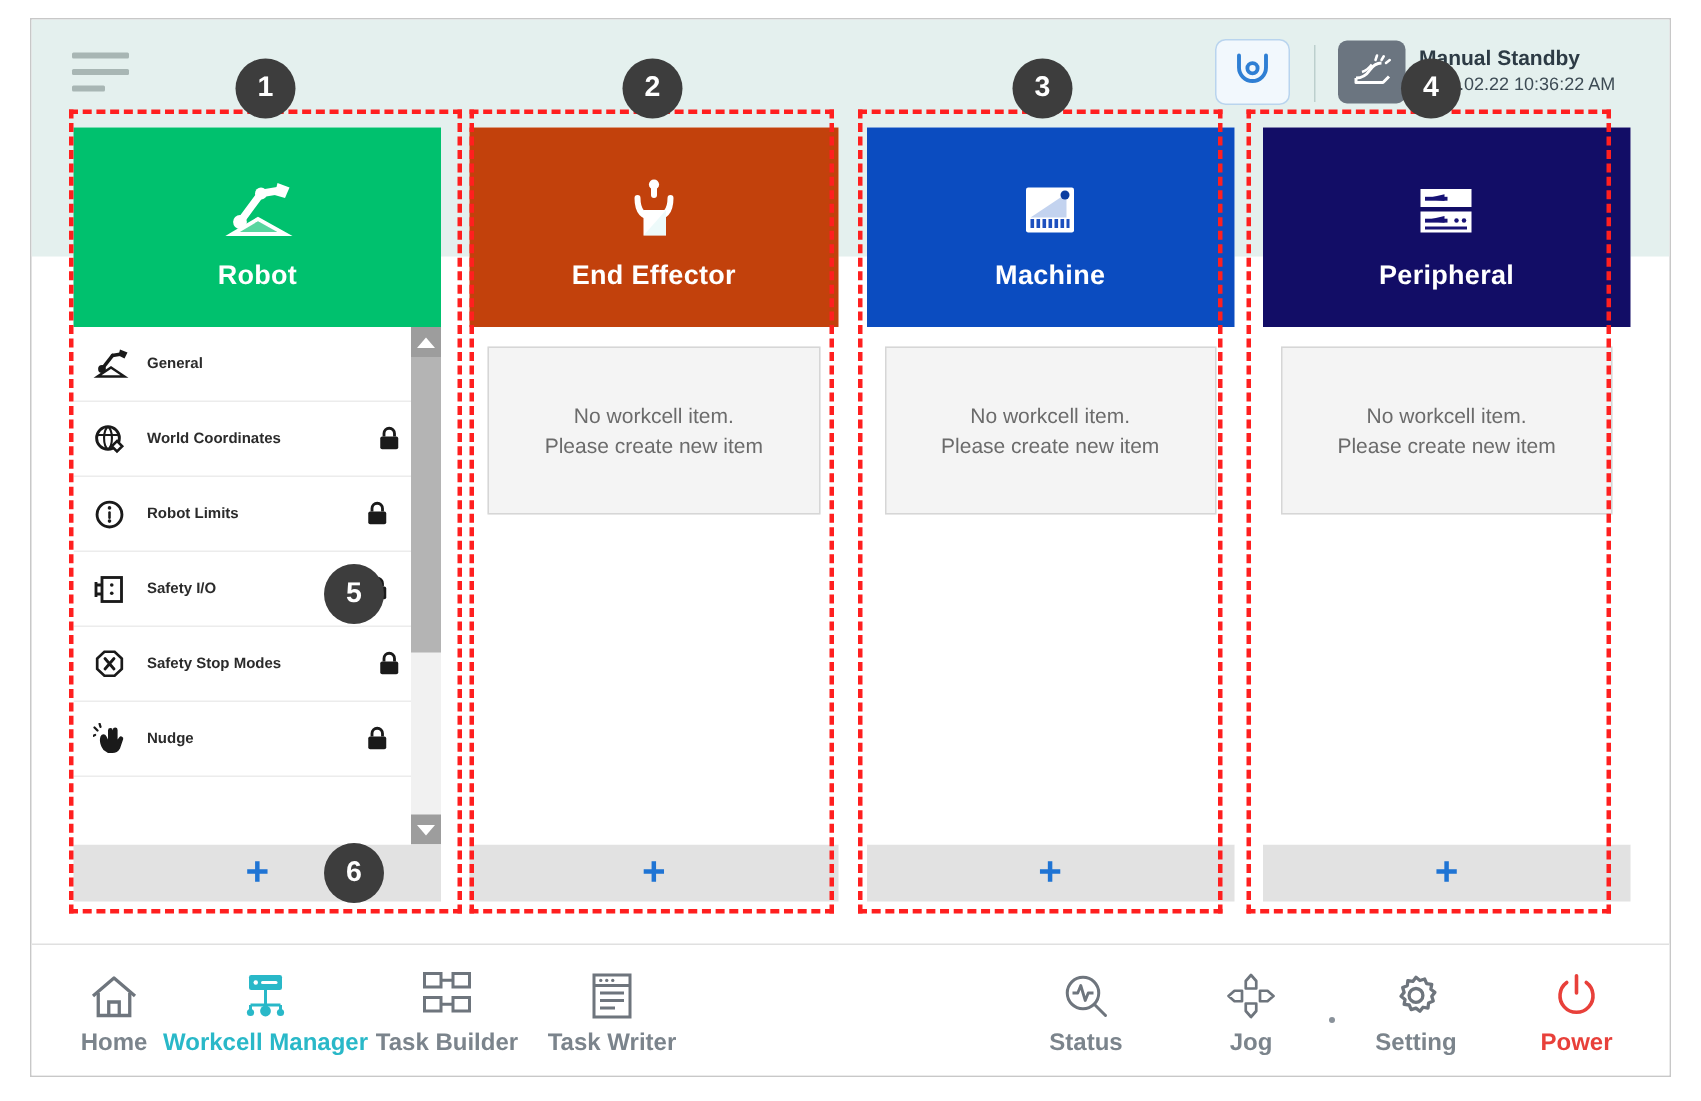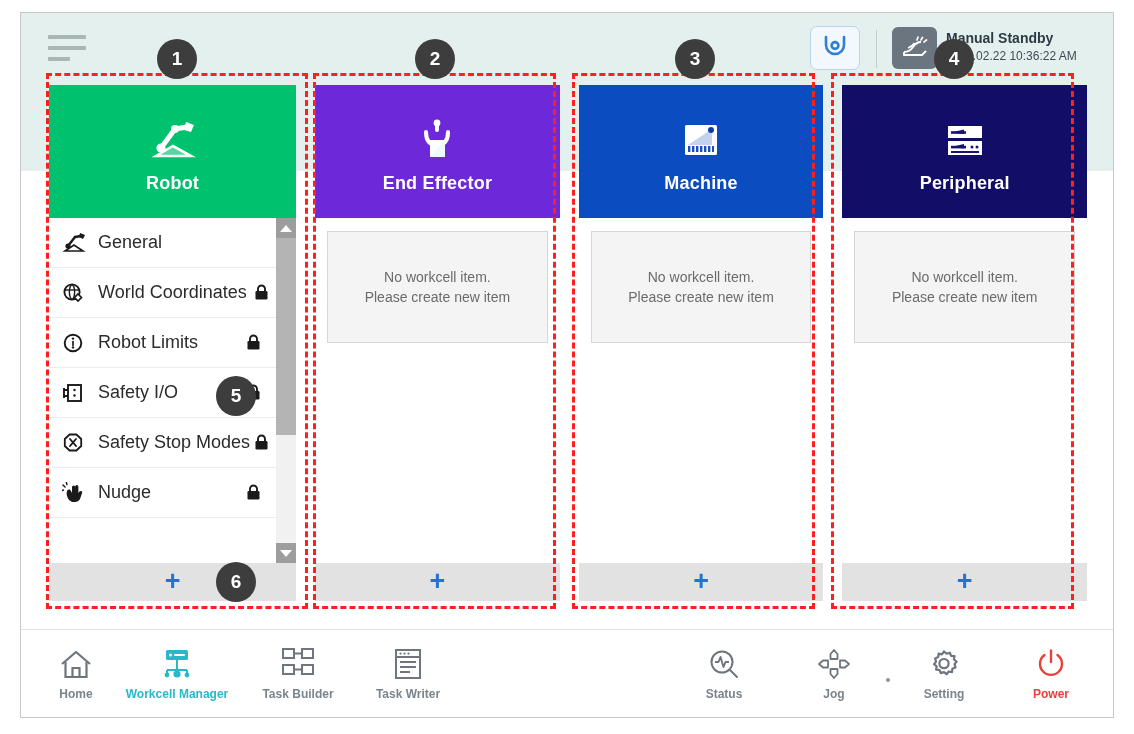--- a/index.html
+++ b/index.html
@@ -194,22 +194,22 @@
   .menu-item .mi-icon {
     width: 30px;
     flex: 0 0 30px;
     display: flex;
     align-items: center;
     justify-content: center;
     color: #1a1a1a;
   }
   .menu-item .mi-label {
     flex: 1;
-    font-size: 18px;
-    font-weight: normal;
+    font-size: 10px;
+    font-weight: bold;
     color: #2b2b2b;
     margin-left: 9px;
     white-space: nowrap;
   }
   .menu-item .mi-lock {
     flex: 0 0 22px;
     display: flex;
     align-items: center;
     justify-content: center;
   }
@@ -268,21 +268,21 @@
     gap: 7px;
     cursor: pointer;
   }
   .nav-item .nav-glyph {
     height: 36px;
     display: flex;
     align-items: flex-end;
     justify-content: center;
   }
   .nav-item .nav-label {
-    font-size: 12px;
+    font-size: 16px;
     font-weight: bold;
     color: #7b848c;
     white-space: nowrap;
   }
   .nav-item.active .nav-label { color: #29b8c8; }
   .nav-item.power .nav-label { color: #e8403a; }
 
   .nav-dot {
     position: absolute;
     left: 865px; top: 48px;
@@ -488,21 +488,21 @@
             </div>
         </div>
       </div>
 
       <div class="card-foot">
         <span class="plus">+</span>
       </div>
     </div>
 
     <div class="card">
-      <div class="card-head" style="background:#6d28d9">
+      <div class="card-head" style="background:#c2410c">
         <div class="glyph">
           <svg width="48" height="46" viewBox="0 0 48 46">
             <path d="M24 4 L24 12" stroke="#ffffff" stroke-width="4" stroke-linecap="round"></path>
             <circle cx="24" cy="5" r="3.4" fill="#ffffff"></circle>
             <path d="M13 14 C13 24 18 27 24 27 C30 27 35 24 35 14" fill="none" stroke="#ffffff" stroke-width="4" stroke-linecap="round"></path>
             <rect x="17" y="22" width="15" height="17" fill="#ffffff"></rect>
             <path d="M32 22 L17 39 L32 39 Z" fill="#d8f5f3" opacity=".45"></path>
           </svg>
         </div>
         <div class="card-title">End Effector</div>

